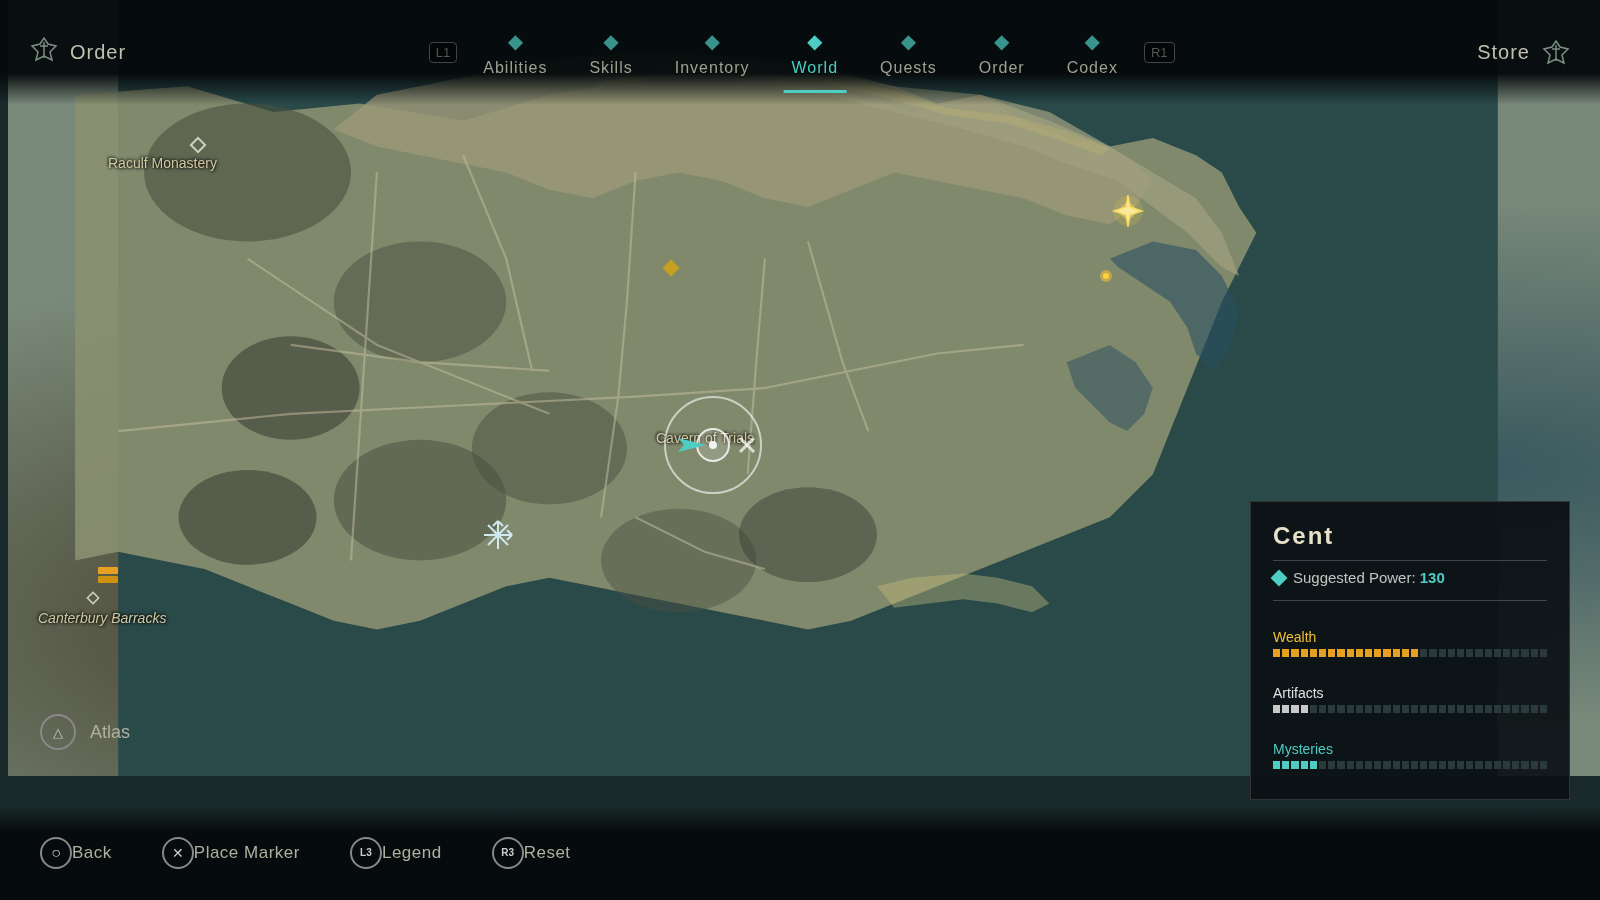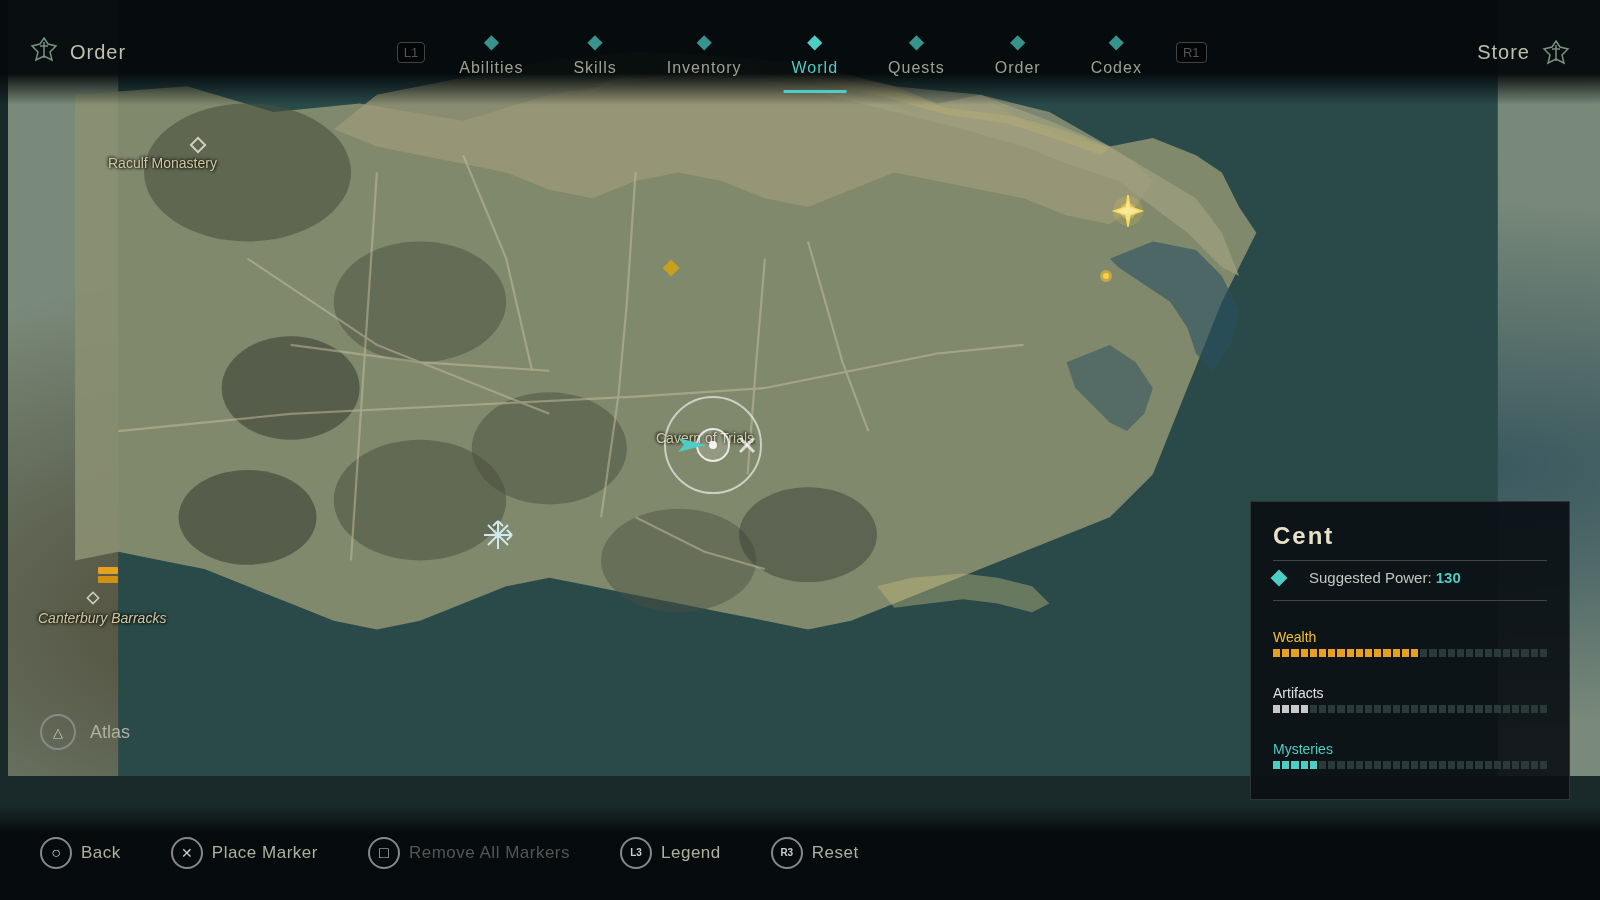--- a/index.html
+++ b/index.html
@@ -70,21 +70,21 @@
 
     .nav-main-text {
       color: #c0c0b0;
       font-size: 20px;
       letter-spacing: 1px;
     }
 
     .nav-center {
       display: flex;
       align-items: center;
-      gap: 18px;
+      gap: 10px;
     }
 
     .nav-trigger {
       color: #555;
       font-size: 13px;
       border: 1px solid #444;
       border-radius: 4px;
       padding: 2px 6px;
       background: rgba(0,0,0,0.5);
     }
@@ -153,21 +153,21 @@
       display: flex;
       align-items: center;
       padding: 0 40px;
       gap: 50px;
       z-index: 100;
     }
 
     .bottom-btn {
       display: flex;
       align-items: center;
-      gap: 9px;
+      gap: 0;
       cursor: pointer;
     }
 
     .btn-circle {
       width: 32px;
       height: 32px;
       border-radius: 50%;
       border: 2px solid #888;
       display: flex;
       align-items: center;
@@ -231,21 +231,21 @@
 
     .info-divider {
       height: 1px;
       background: #444;
       margin: 8px 0;
     }
 
     .info-power {
       display: flex;
       align-items: center;
-      gap: 24px;
+      gap: 8px;
       margin-bottom: 14px;
     }
 
     .power-diamond {
       width: 12px;
       height: 12px;
       background: #4ecdc4;
       transform: rotate(45deg);
       flex-shrink: 0;
     }
@@ -702,24 +702,20 @@
   <div class="bottom-btn">
     <div class="btn-circle circle"></div>
     <span class="btn-label">Back</span>
   </div>
 
   <div class="bottom-btn">
     <div class="btn-circle cross"></div>
     <span class="btn-label">Place Marker</span>
   </div>
 
-  <div class="bottom-btn">
-    <div class="btn-circle square"></div>
-    <span class="btn-label dimmed">Remove All Markers</span>
-  </div>
 
   <div class="bottom-btn">
     <div class="btn-circle l3"></div>
     <span class="btn-label">Legend</span>
   </div>
 
   <div class="bottom-btn">
     <div class="btn-circle r3"></div>
     <span class="btn-label">Reset</span>
   </div>

